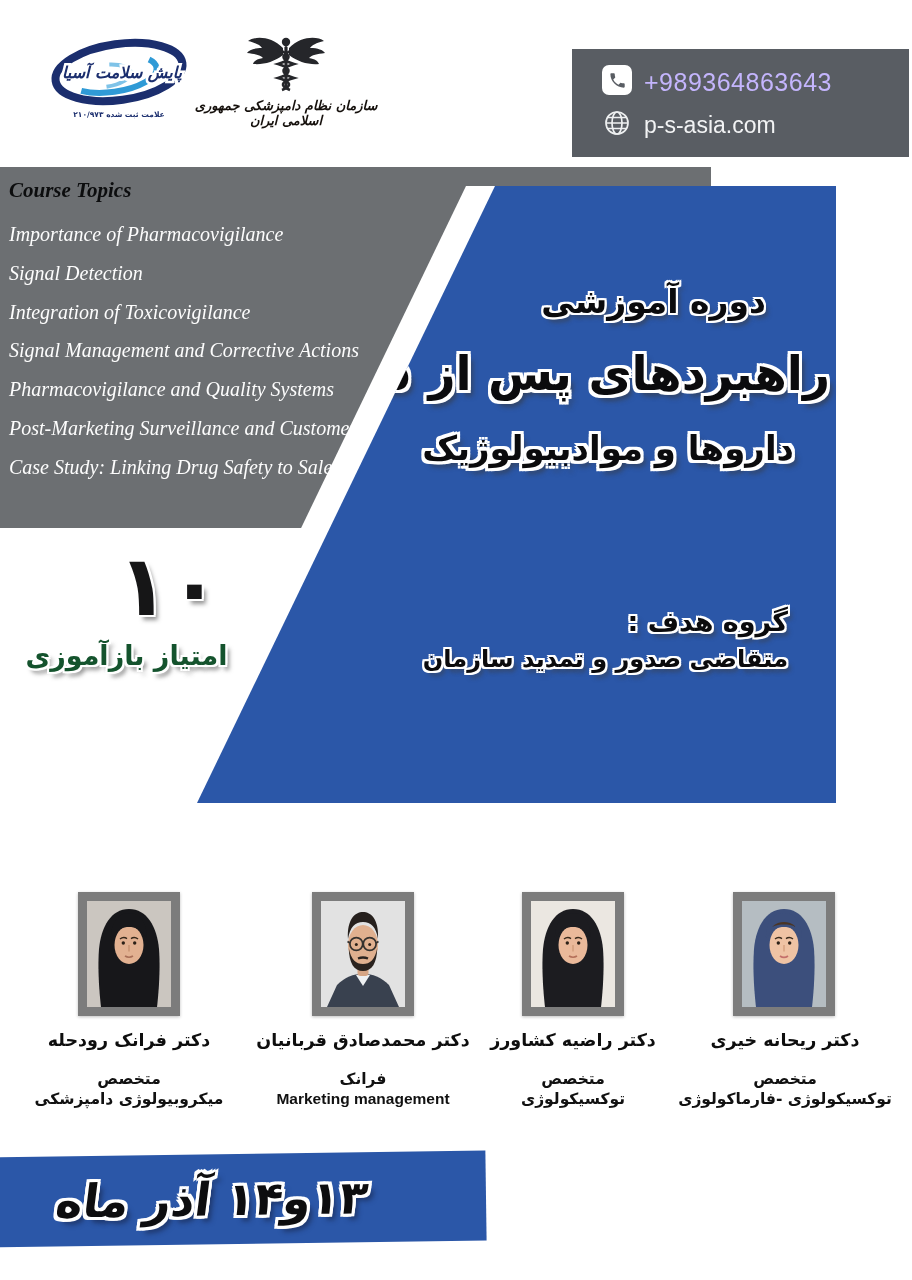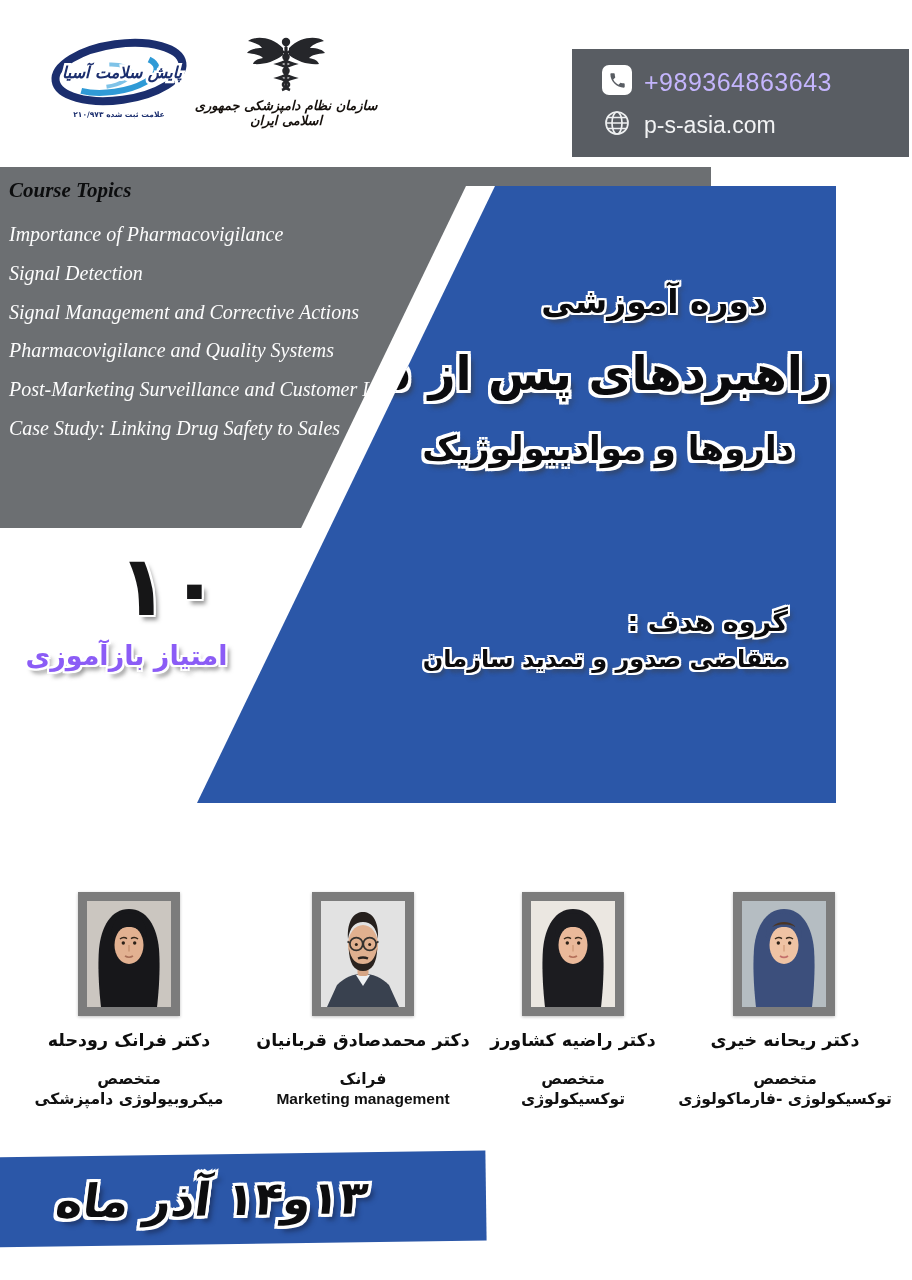--- a/index.html
+++ b/index.html
@@ -44,21 +44,21 @@
   .kicker{right:70px;top:282px;font-size:33px;}
   .title1{right:6px;top:346px;font-size:47px;}
   .title2{right:42px;top:428px;font-size:34px;}
   .target-h{right:48px;top:606px;font-size:27px;}
   .target-1{right:48px;top:645px;font-size:24px;}
   .target-2{right:44px;top:683px;font-size:24px;}
 
   
   .score-value{left:100px;top:544px;width:120px;font-size:84px;font-weight:bold;
                color:#161617;line-height:1;}
-  .score-label{left:24px;top:640px;width:205px;text-align:center;font-size:27px;font-weight:bold;color:#8b5cf6;}
+  .score-label{left:24px;top:640px;width:205px;text-align:center;font-size:27px;font-weight:bold;color:#14532d;}
 
   
   .frame{border:9px solid #7c7c7c;width:84px;height:106px;background:#ddd;box-shadow:0 1px 3px rgba(0,0,0,.25);}
   .speaker-name{top:1030px;width:230px;text-align:center;font-size:17.5px;font-weight:bold;color:#0e0e0e;white-space:nowrap;}
   .speaker-degree{top:1070px;width:230px;text-align:center;font-size:15.5px;font-weight:bold;color:#111;}
   .speaker-spec{top:1090px;width:230px;text-align:center;font-size:15.5px;font-weight:bold;color:#111;white-space:nowrap;}
   .en-spec{font-family:"Liberation Sans",sans-serif;direction:ltr;}
 
   
   .date-banner{left:-6px;top:1154px;width:492px;height:90px;background:#2b57a8;transform:rotate(-0.8deg);
@@ -111,20 +111,21 @@
       </svg>
     </div>
     <div class="contact-web">p-s-asia.com</div>
   </div>
 
   <div class="abs topics-panel">
     <div class="topics-title">Course Topics</div>
     <ul class="topics-list">
       <li>Importance of Pharmacovigilance</li>
       <li>Signal Detection</li>
+      <li>Integration of Toxicovigilance</li>
       <li>Signal Management and Corrective Actions</li>
       <li>Pharmacovigilance and Quality Systems</li>
       <li>Post-Marketing Surveillance and Customer Loyalty</li>
       <li>Case Study: Linking Drug Safety to Sales</li>
     </ul>
   </div>
 
   <div class="abs white-stripe"></div>
   <div class="abs hero">
     <div class="t fa ow2 kicker">دوره آموزشی</div>

